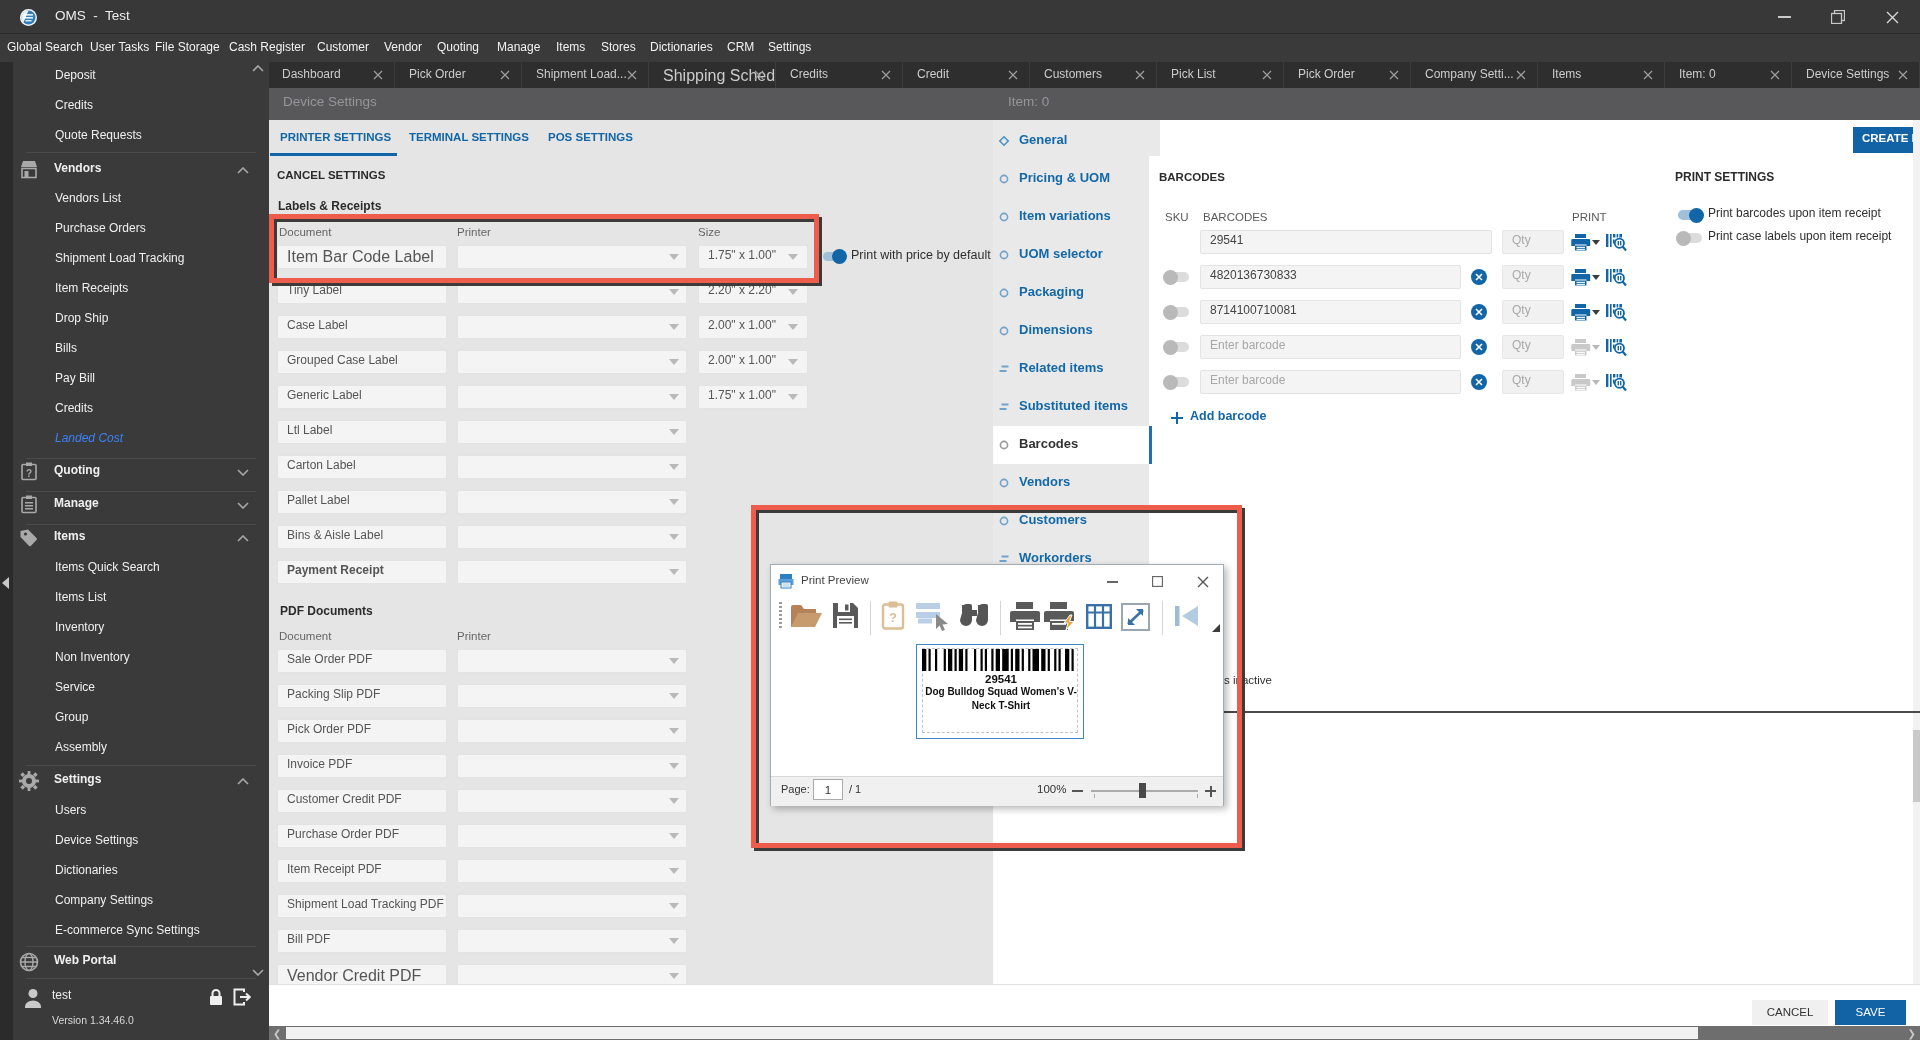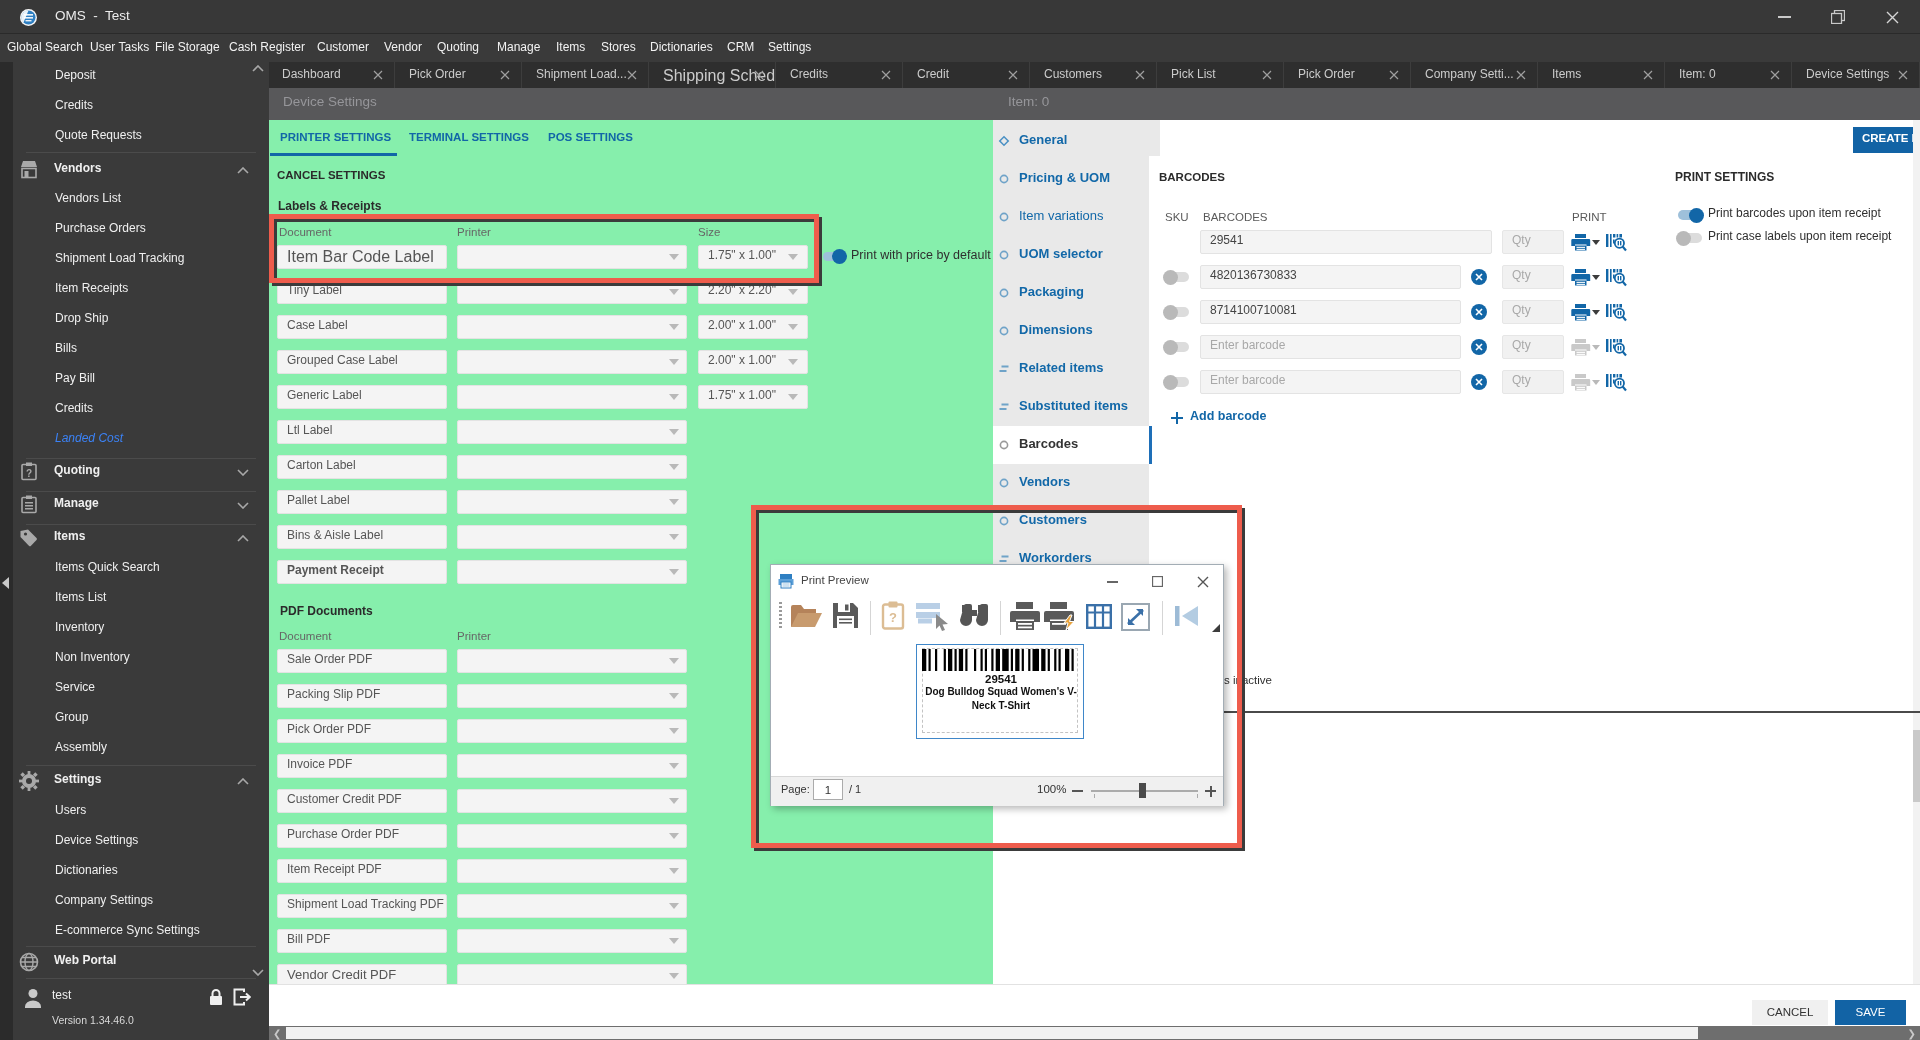--- a/index.html
+++ b/index.html
@@ -107,21 +107,21 @@
     </svg>
 <div style="position:absolute;left:1792px;top:62px;width:127px;height:26px;background:#2e2e2e;border-right:1px solid #3d3d3d;overflow:hidden"></div>
 <div class="t" style="left:1806px;top:66.9px;font-size:12px;color:#cccccc;font-weight:400;">Device Settings</div>
 <svg style="position:absolute;left:1898px;top:70px" width="10" height="10" viewBox="0 0 10 10">
       <path d="M1 1 L9 9 M9 1 L1 9" stroke="#9f9f9f" stroke-width="1.2"></path>
     </svg>
 <div class="seg" style="left:269px;top:88px;width:724px;height:32px;background:#58585a;"></div>
 <div class="seg" style="left:993px;top:88px;width:927px;height:32px;background:#58585a;"></div>
 <div class="t" style="left:283px;top:94.3px;font-size:13.5px;color:#96969a;font-weight:400;">Device Settings</div>
 <div class="t" style="left:1008px;top:94.3px;font-size:13.5px;color:#96969a;font-weight:400;">Item: 0</div>
-<div style="position:absolute;left:269px;top:120px;width:724px;height:864px;background:#86efac;overflow:hidden">
+<div style="position:absolute;left:269px;top:120px;width:724px;height:864px;background:#e5e5e5;overflow:hidden">
 <div class="t" style="left:11px;top:10.7px;font-size:11.5px;color:#1266a7;font-weight:700;">PRINTER SETTINGS</div>
 <div class="t" style="left:140px;top:10.7px;font-size:11.5px;color:#1266a7;font-weight:700;">TERMINAL SETTINGS</div>
 <div class="t" style="left:279px;top:10.7px;font-size:11.5px;color:#1266a7;font-weight:700;">POS SETTINGS</div>
 <div class="seg" style="left:1px;top:33px;width:127px;height:3px;background:#1266a7;"></div>
 <div class="t" style="left:8px;top:48.7px;font-size:11.5px;color:#2b2b2b;font-weight:700;">CANCEL SETTINGS</div>
 <div class="t" style="left:9px;top:79.4px;font-size:12px;color:#2b2b2b;font-weight:700;">Labels &amp; Receipts</div>
 <div class="t" style="left:10px;top:105.7px;font-size:11.5px;color:#666;font-weight:400;">Document</div>
 <div class="t" style="left:188px;top:105.7px;font-size:11.5px;color:#666;font-weight:400;">Printer</div>
 <div class="t" style="left:429px;top:105.7px;font-size:11.5px;color:#666;font-weight:400;">Size</div>
 <div class="box" style="left:8px;top:125px;width:170px;height:24px"></div>
@@ -215,38 +215,38 @@
 <div class="caret" style="left:400px;top:748px"></div>
 <div class="box" style="left:8px;top:774px;width:170px;height:24px"></div>
 <div class="t" style="left:18px;top:777.4px;font-size:12px;color:#555;font-weight:400;">Shipment Load Tracking PDF</div>
 <div class="box" style="left:188px;top:774px;width:230px;height:24px"></div>
 <div class="caret" style="left:400px;top:783px"></div>
 <div class="box" style="left:8px;top:809px;width:170px;height:24px"></div>
 <div class="t" style="left:18px;top:812.4px;font-size:12px;color:#555;font-weight:400;">Bill PDF</div>
 <div class="box" style="left:188px;top:809px;width:230px;height:24px"></div>
 <div class="caret" style="left:400px;top:818px"></div>
 <div class="box" style="left:8px;top:844px;width:170px;height:24px"></div>
-<div class="t" style="left:18px;top:847.4px;font-size:13px;color:#555;font-weight:400;">Vendor Credit PDF</div>
+<div class="t" style="left:18px;top:847.4px;font-size:16px;color:#555;font-weight:400;">Vendor Credit PDF</div>
 <div class="box" style="left:188px;top:844px;width:230px;height:24px"></div>
 <div class="caret" style="left:400px;top:853px"></div>
 </div>
 <div class="seg" style="left:993px;top:120px;width:156px;height:458px;background:#e9e9e9;"></div>
 <div class="seg" style="left:1147px;top:120px;width:13px;height:36px;background:#e9e9e9;"></div>
 <svg style="position:absolute;left:998px;top:135px" width="12" height="12" viewBox="0 0 12 12">
       <rect x="3" y="3" width="6" height="6" fill="none" stroke="#4a90c4" stroke-width="1.5" transform="rotate(45 6 6)"></rect>
     </svg>
 <div class="t" style="left:1019px;top:131.6px;font-size:13px;color:#1268a8;font-weight:600;">General</div>
 <svg style="position:absolute;left:999px;top:174px" width="10" height="10" viewBox="0 0 10 10">
       <circle cx="5" cy="5" r="3.6" fill="none" stroke="#6fa3c8" stroke-width="1.6"></circle>
     </svg>
 <div class="t" style="left:1019px;top:169.6px;font-size:13px;color:#1268a8;font-weight:600;">Pricing &amp; UOM</div>
 <svg style="position:absolute;left:999px;top:212px" width="10" height="10" viewBox="0 0 10 10">
       <circle cx="5" cy="5" r="3.6" fill="none" stroke="#6fa3c8" stroke-width="1.6"></circle>
     </svg>
-<div class="t" style="left:1019px;top:207.6px;font-size:13px;color:#1268a8;font-weight:400;">Item variations</div>
+<div class="t" style="left:1019px;top:207.6px;font-size:13px;color:#1268a8;font-weight:700;">Item variations</div>
 <svg style="position:absolute;left:999px;top:250px" width="10" height="10" viewBox="0 0 10 10">
       <circle cx="5" cy="5" r="3.6" fill="none" stroke="#6fa3c8" stroke-width="1.6"></circle>
     </svg>
 <div class="t" style="left:1019px;top:245.6px;font-size:13px;color:#1268a8;font-weight:600;">UOM selector</div>
 <svg style="position:absolute;left:999px;top:288px" width="10" height="10" viewBox="0 0 10 10">
       <circle cx="5" cy="5" r="3.6" fill="none" stroke="#6fa3c8" stroke-width="1.6"></circle>
     </svg>
 <div class="t" style="left:1019px;top:283.6px;font-size:13px;color:#1268a8;font-weight:600;">Packaging</div>
 <svg style="position:absolute;left:999px;top:326px" width="10" height="10" viewBox="0 0 10 10">
       <circle cx="5" cy="5" r="3.6" fill="none" stroke="#6fa3c8" stroke-width="1.6"></circle>

